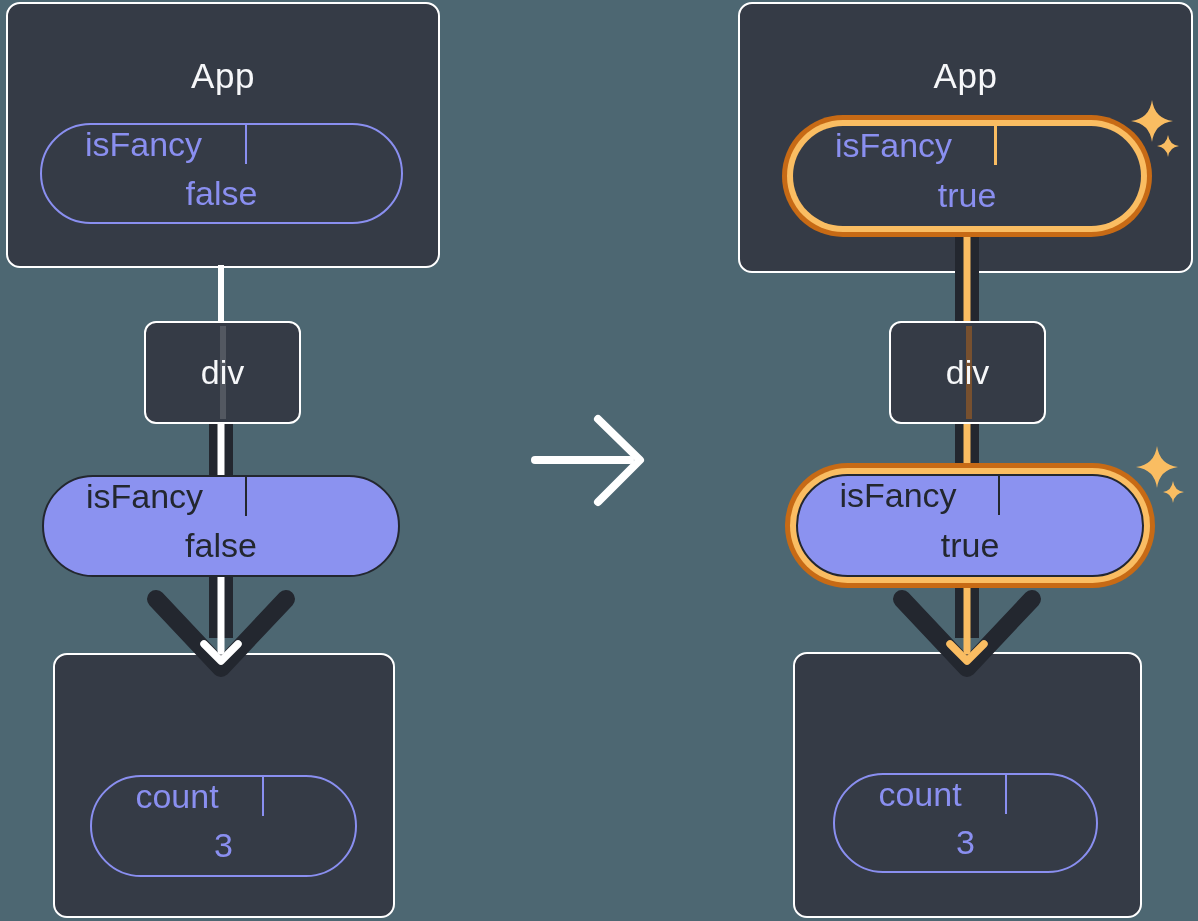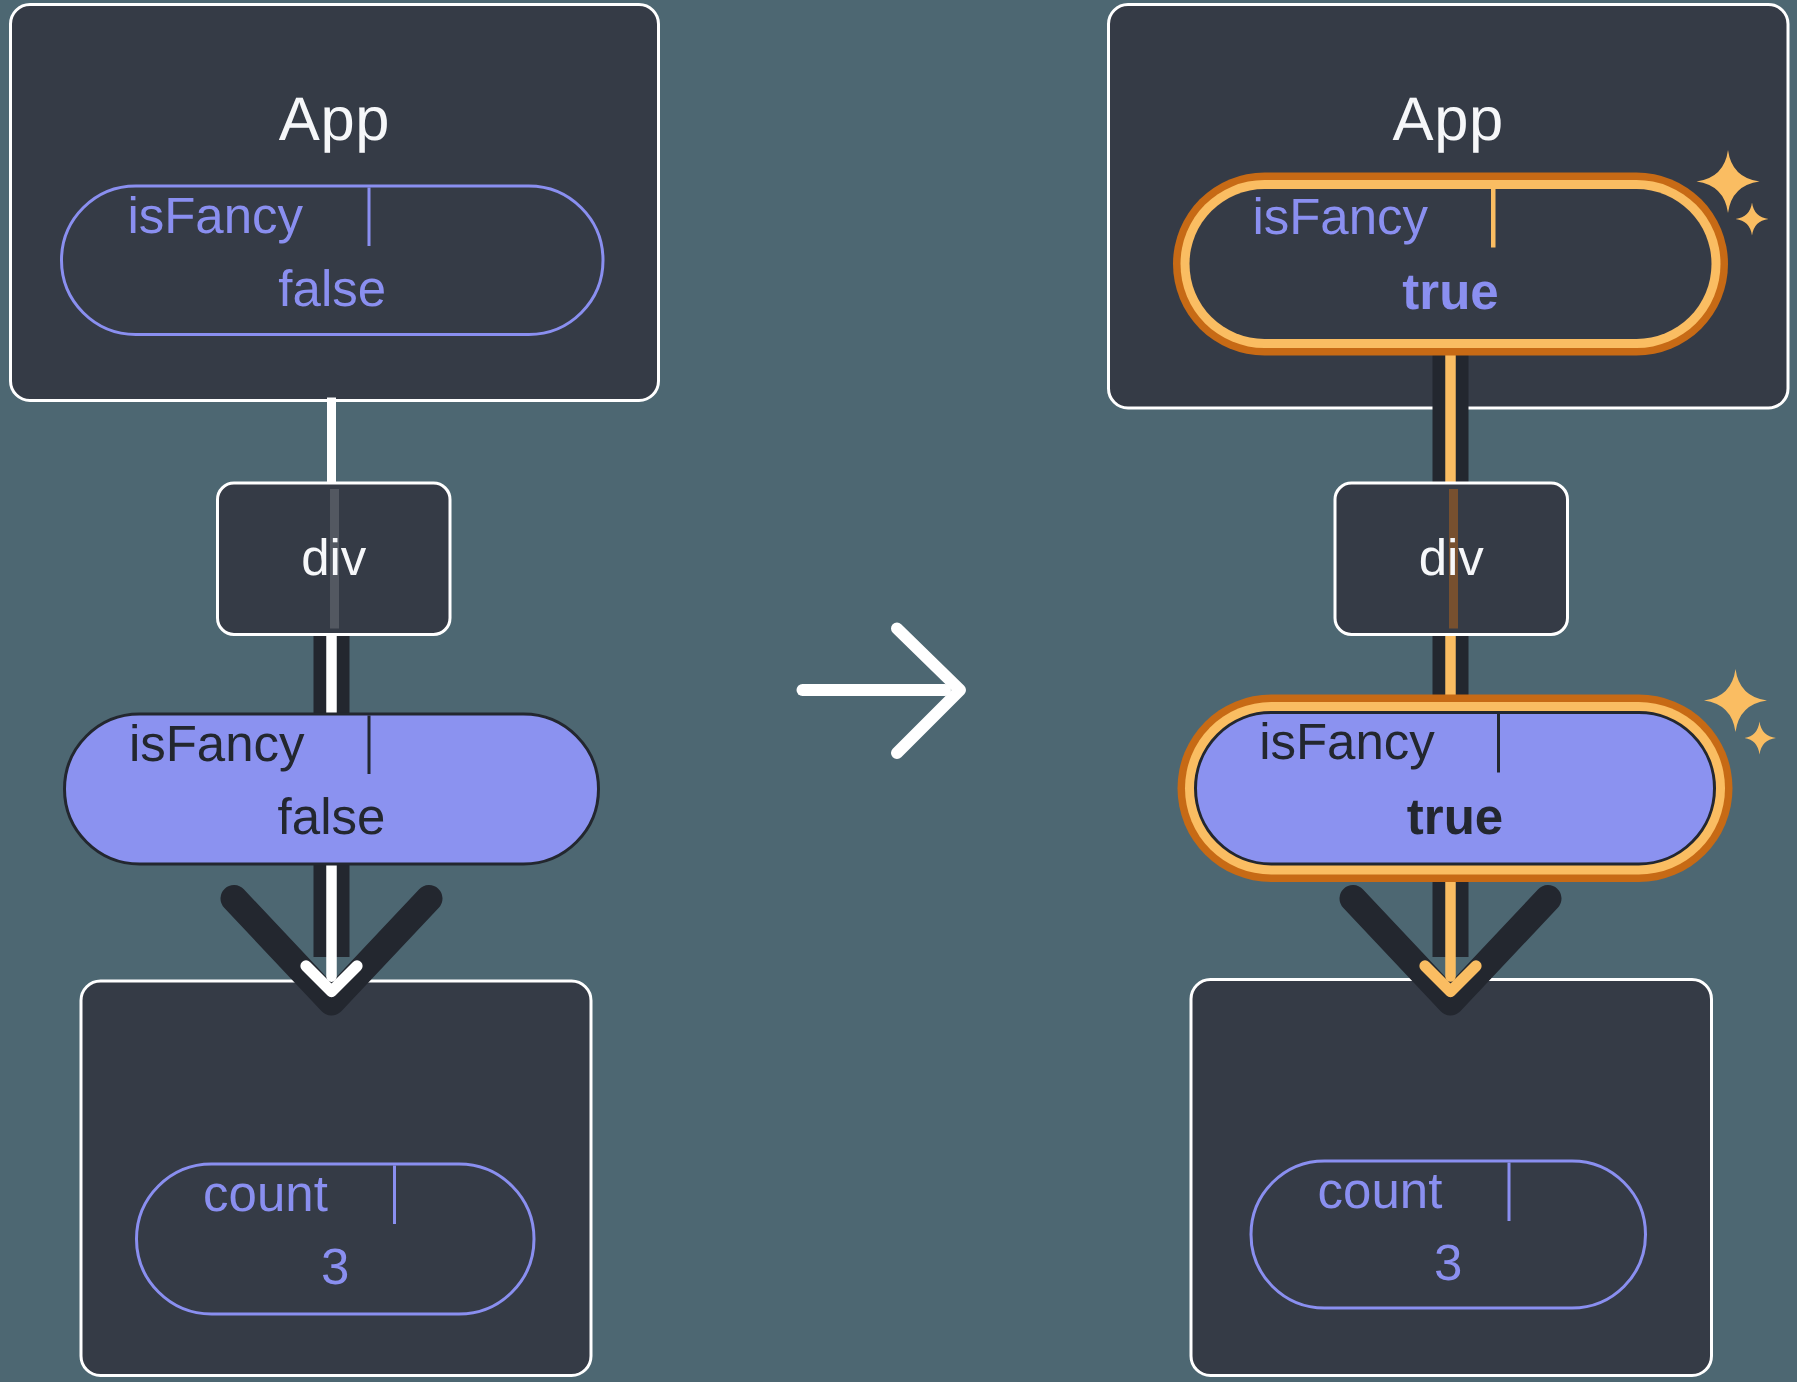--- a/index.html
+++ b/index.html
@@ -15,21 +15,21 @@
   }
   .card{
     position:absolute;background:var(--card);
     border:2.5px solid var(--card-border);border-radius:14px;
     box-sizing:border-box;
   }
   .card.z1{z-index:1}
   .card.z3{z-index:3}
   .card-title{
     position:absolute;left:0;right:0;text-align:center;
-    color:var(--text-light);font-size:41px;letter-spacing:.5px;
+    color:var(--text-light);font-size:35px;letter-spacing:.5px;
   }
   .div-label{
     position:absolute;inset:0;display:flex;align-items:center;justify-content:center;
     color:var(--text-light);font-size:34px;z-index:2;
   }
   .div-stripe{position:absolute;top:3px;bottom:3px;width:6px;z-index:1;}
   .pill{
     position:absolute;display:flex;align-items:stretch;border-radius:999px;
     box-sizing:border-box;font-size:34px;z-index:5;flex-direction:column;
   }
@@ -43,21 +43,21 @@
     position:absolute;background:var(--orange-dark);border-radius:999px;
     padding:5px;box-sizing:border-box;z-index:5;
   }
   .ring-mid{
     background:var(--orange-light);border-radius:999px;padding:6px;
     width:100%;height:100%;box-sizing:border-box;
   }
   .ring .pill{position:relative;width:100%;height:100%;left:auto;top:auto;}
   .ring .dark-interior{background:var(--card);color:var(--purple);border:none;}
   .ring .dark-interior .cell-name{border-right:3px solid var(--orange-light);}
-  .bold{font-weight:700;}
+  .bold{font-weight:400;}
   svg.overlay{position:absolute;left:0;top:0;pointer-events:none;}
   svg.under{z-index:2;}
   svg.over{z-index:4;}
   svg.sparkles{z-index:6;}
   .stroke-ink{stroke:var(--ink);}
   .stroke-white{stroke:var(--card-border);}
   .stroke-orange{stroke:var(--orange-light);}
   .fill-orange{fill:var(--orange-light);}
 </style>
 </head>

